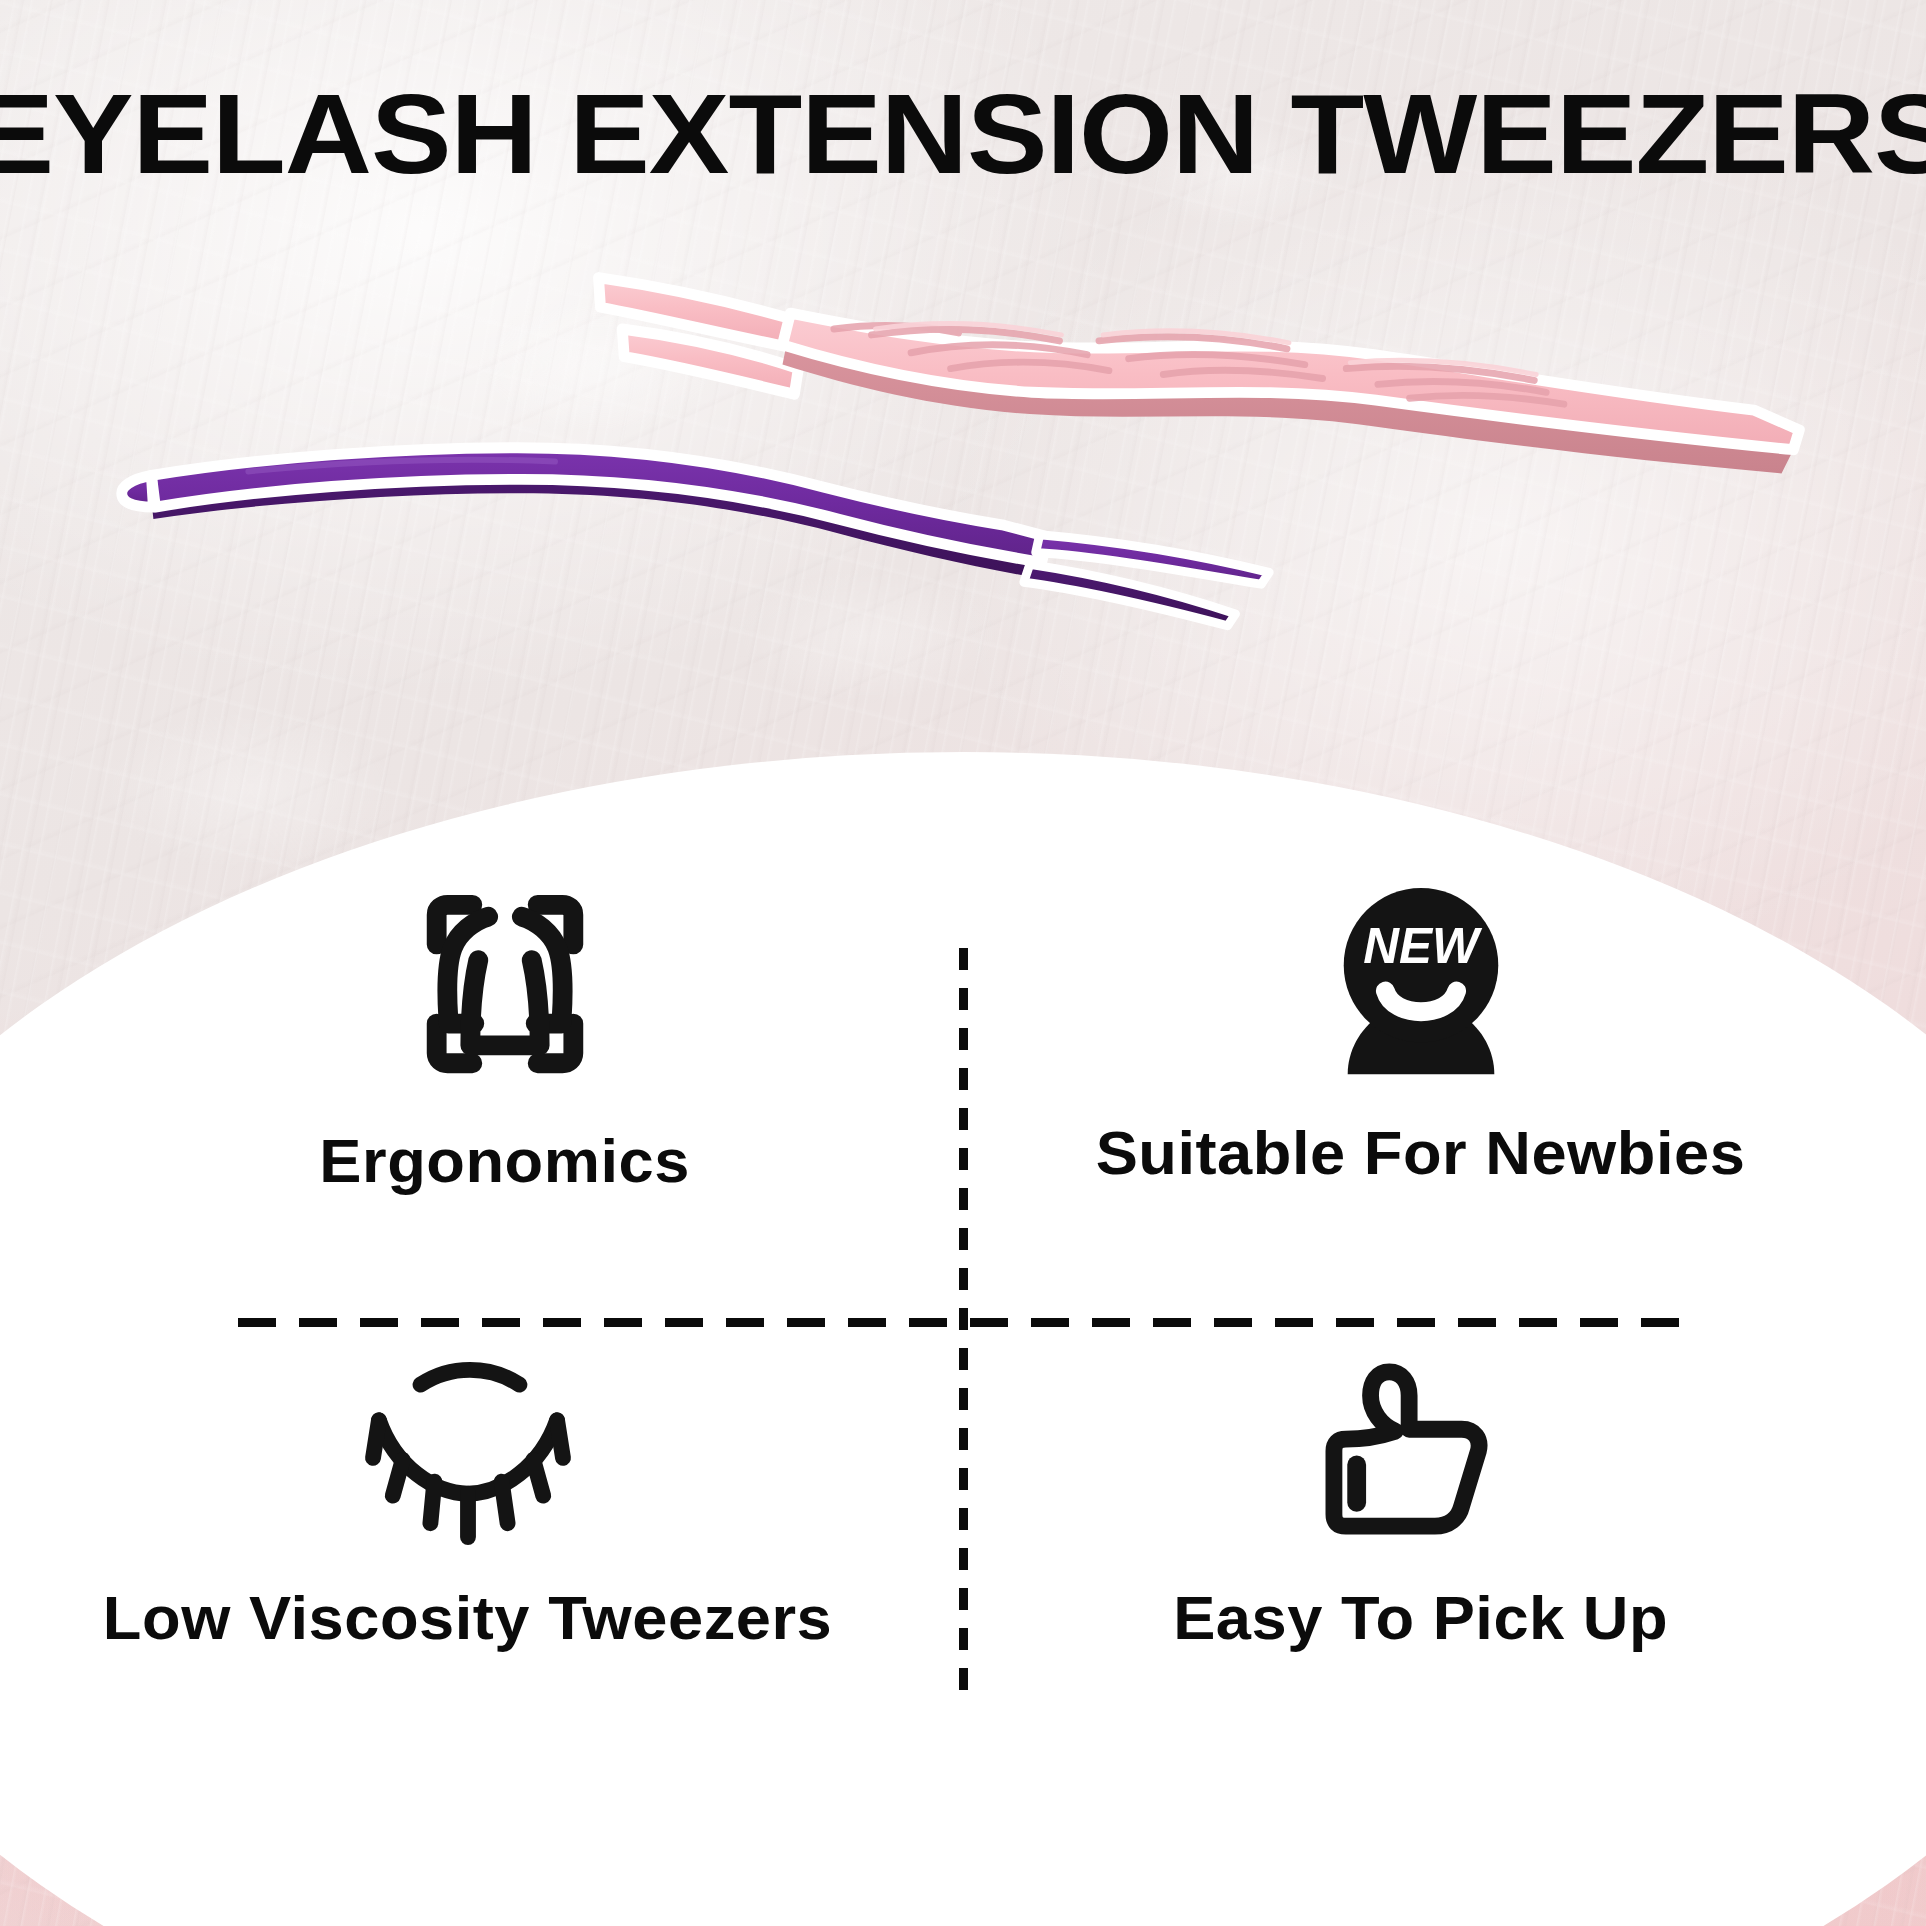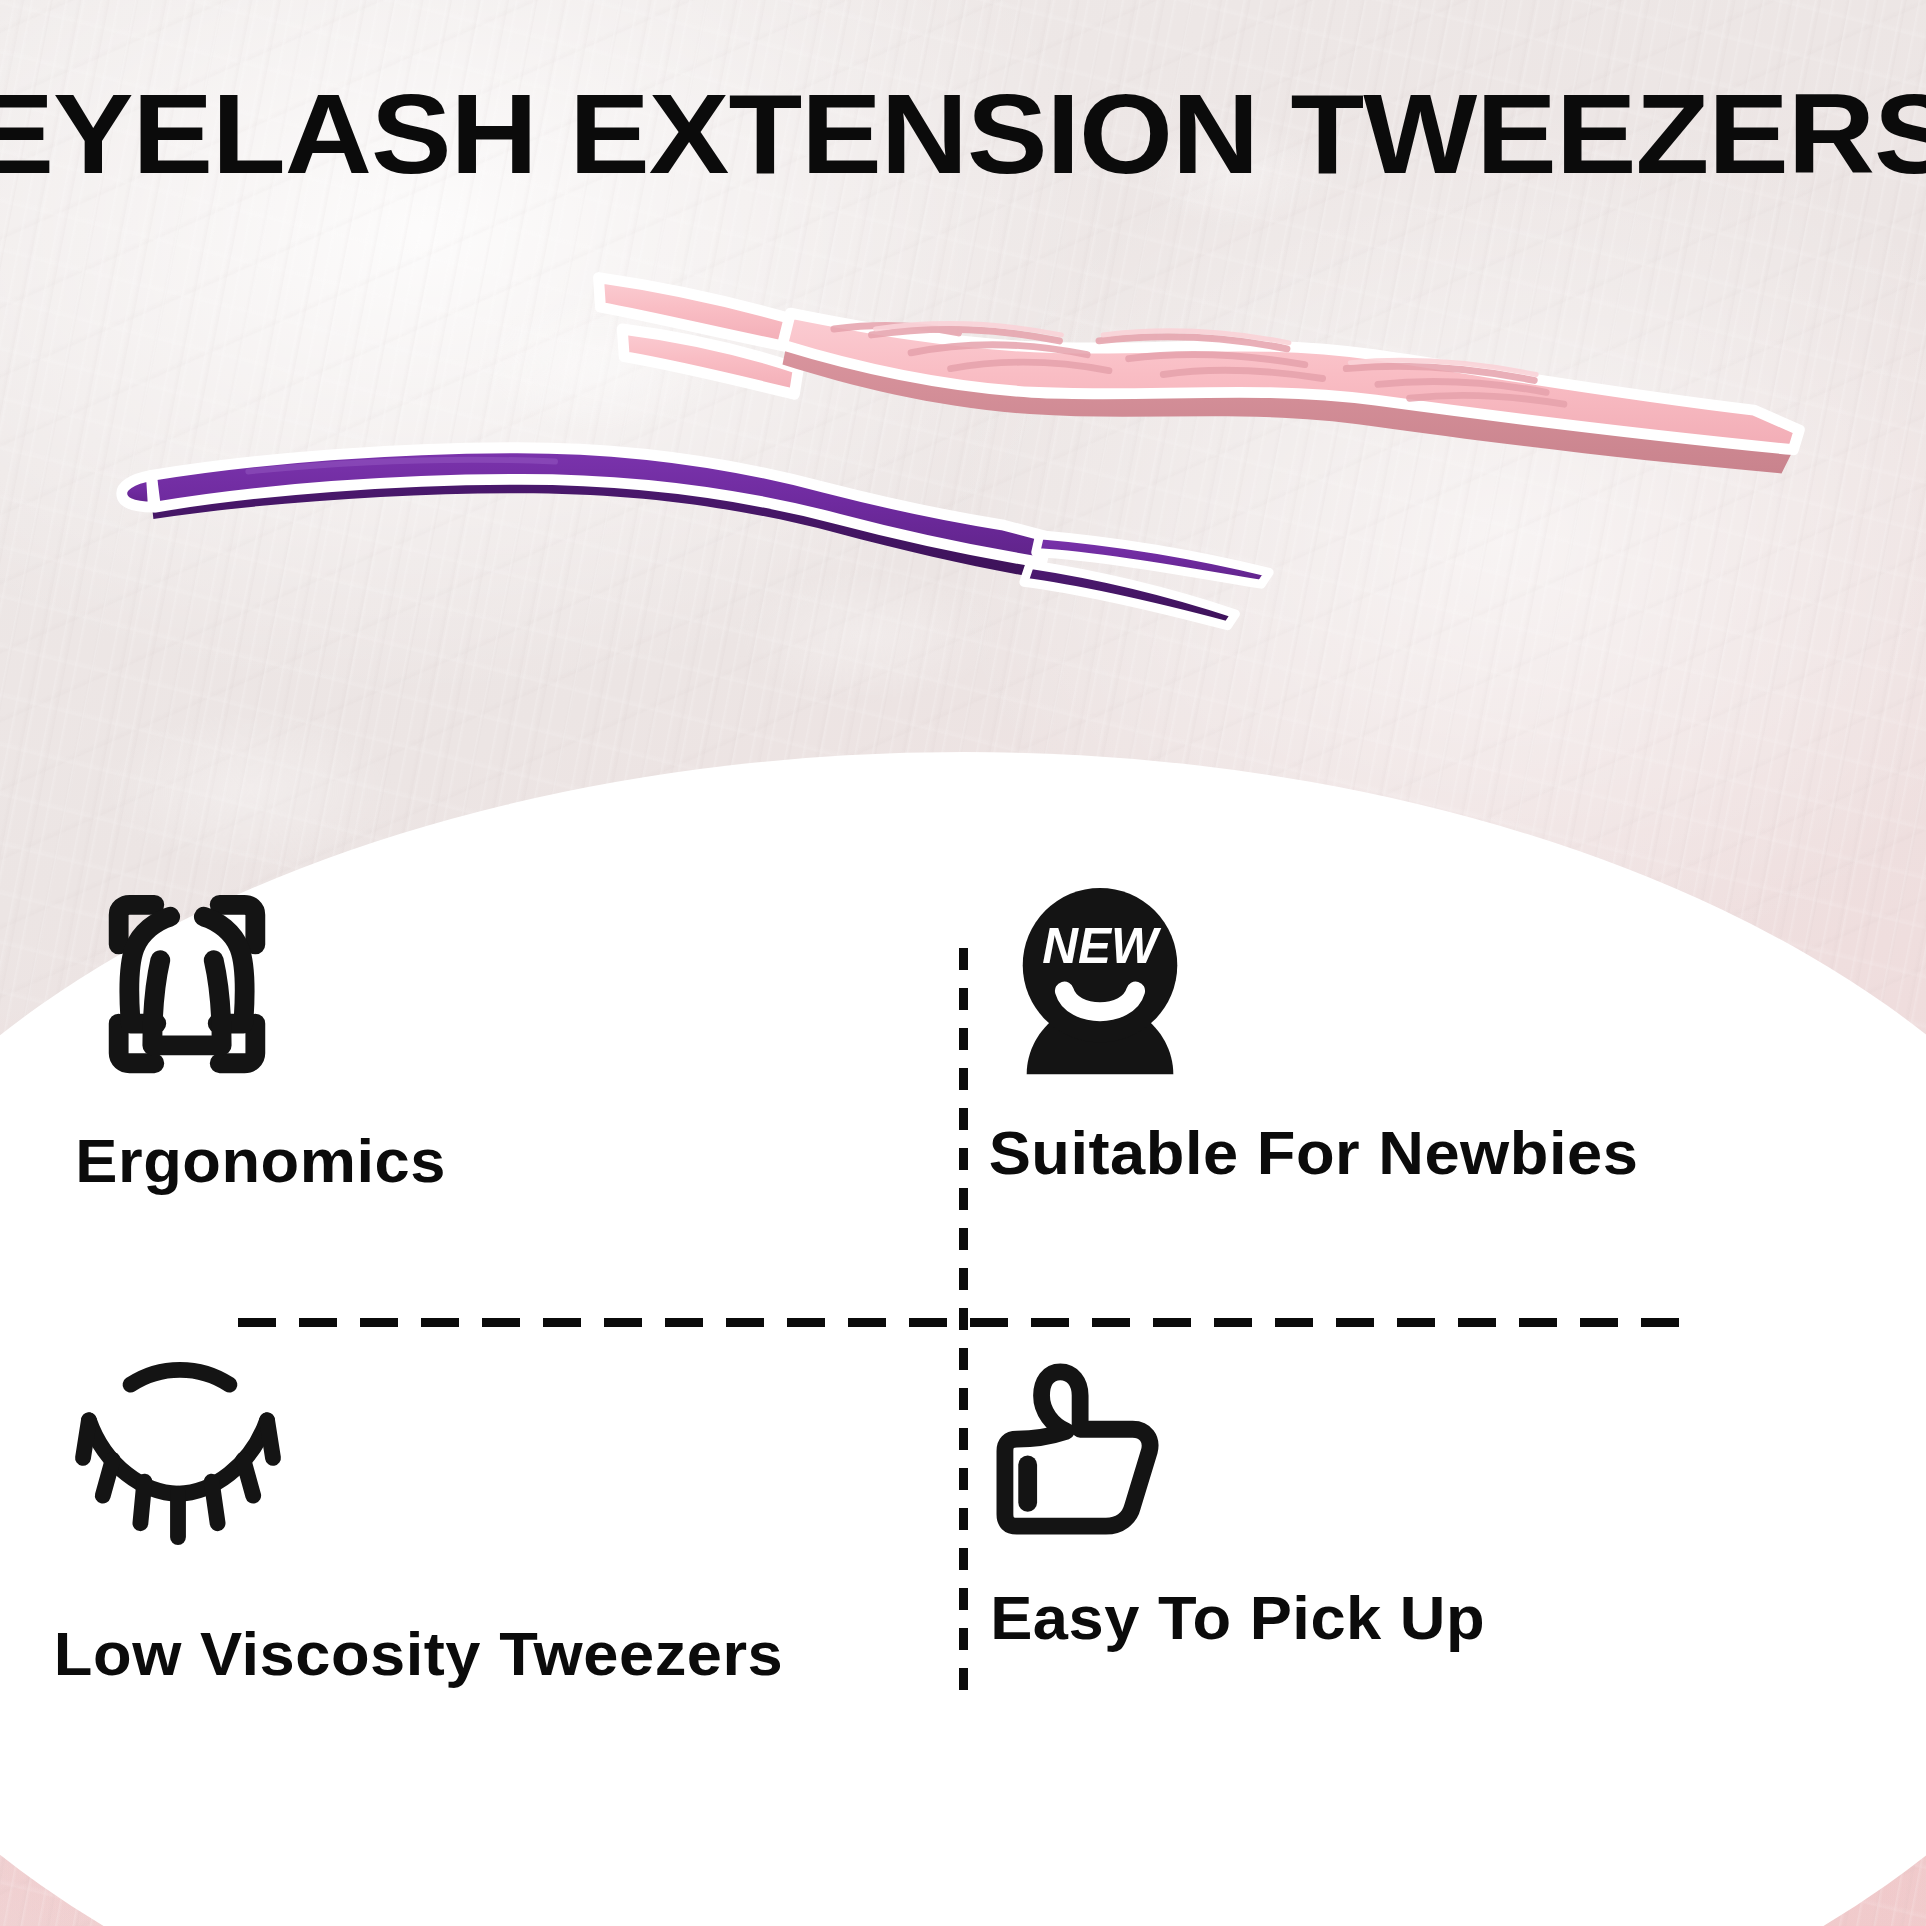--- a/index.html
+++ b/index.html
@@ -90,25 +90,25 @@
     position: absolute;
     left: 0; top: 871px;
     width: 1927px;
     height: 891px;
   }
   .cell {
     position: absolute;
     width: 851px;
     display: flex;
     flex-direction: column;
-    align-items: flex-start;
+    align-items: center;
   }
   .cell-tl { left: 79px;  top: 0px; gap: 8px;   }
   .cell-tr { left: 995px;top: 0px;   }
-  .cell-bl { left: 61px;  top: 465px; gap: 36px; }
+  .cell-bl { left: 42px;  top: 465px; }
   .cell-br { left: 995px;top: 465px; }
 
   .icon-box {
     height: 228px;
     display: flex;
     align-items: center;
     justify-content: center;
   }
   .feature-label {
     margin-top: 18px;

